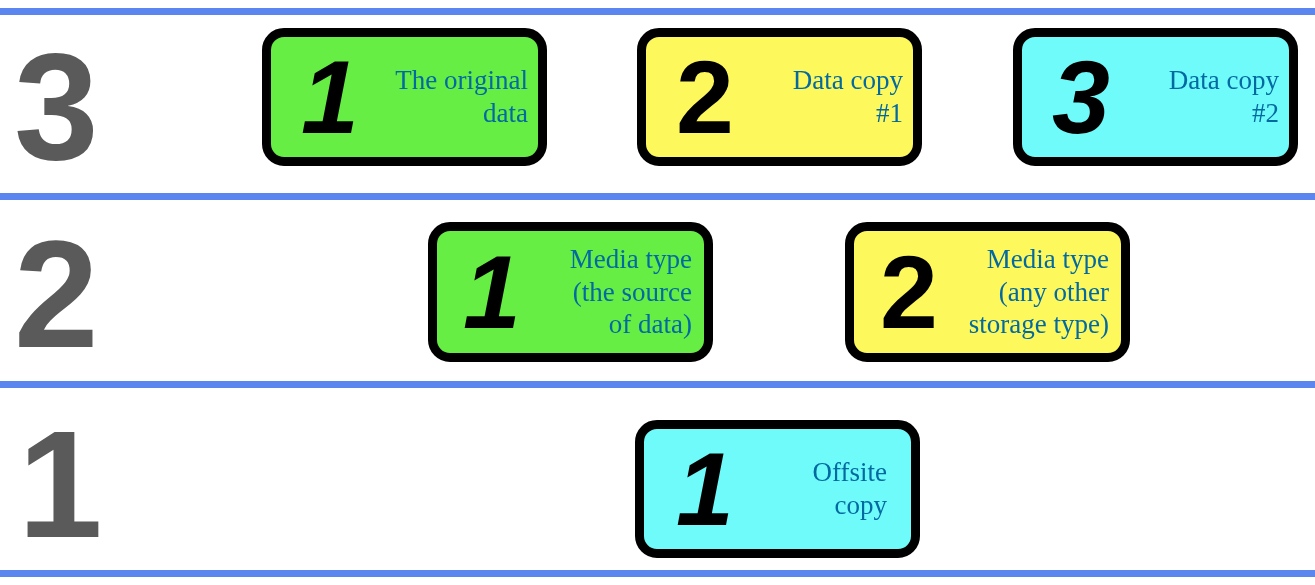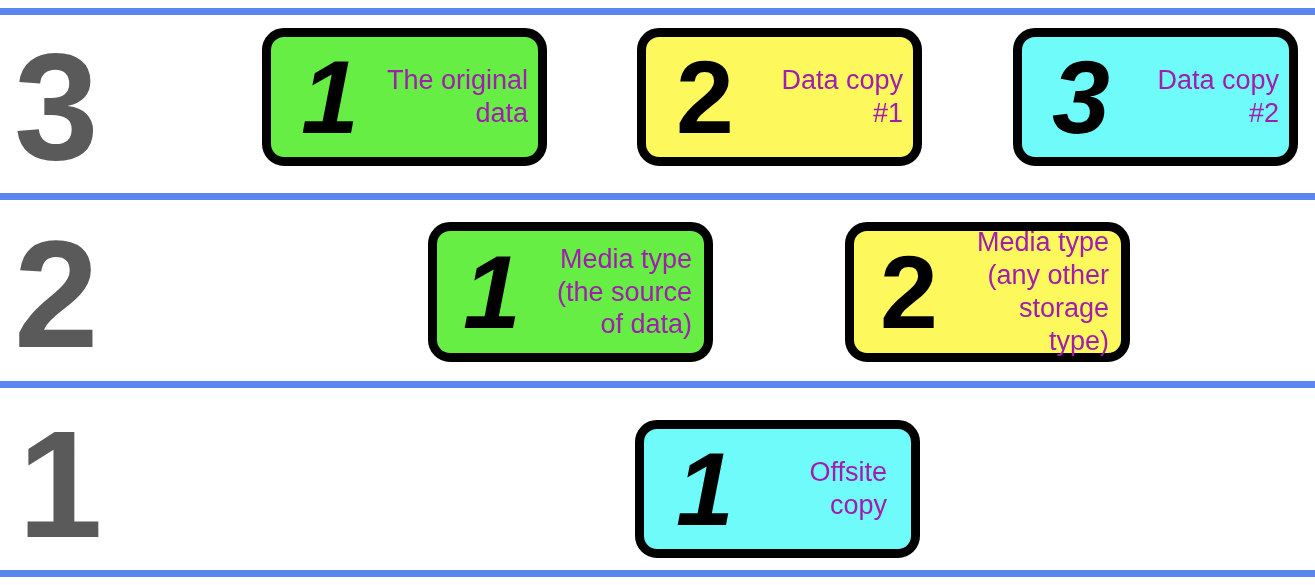--- a/index.html
+++ b/index.html
@@ -67,25 +67,25 @@
     line-height: 1;
     color: #000000;
     flex: 0 0 auto;
     text-align: center;
     user-select: none;
   }
   .box .digit.upright {
     font-style: normal;
   }
   .box .label {
-    font-family: Liberation Sans, sans-serif;
+    font-family: Liberation Serif, serif;
     font-weight: normal;
     font-size: 27px;
     line-height: 1.22;
-    color: #a21caf;
+    color: #0369a1;
     text-align: right;
     flex: 1 1 auto;
     white-space: pre-line;
     padding-right: 4px;
   }
 
   
   .box.b-r1-1 { left: 262px; top: 28px;  width: 285px; height: 138px; background: #66ee44; }
   .box.b-r1-2 { left: 637px; top: 28px;  width: 285px; height: 138px; background: #fdf85c; }
   .box.b-r1-3 { left: 1013px; top: 28px; width: 285px; height: 138px; background: #70fbfb; }

